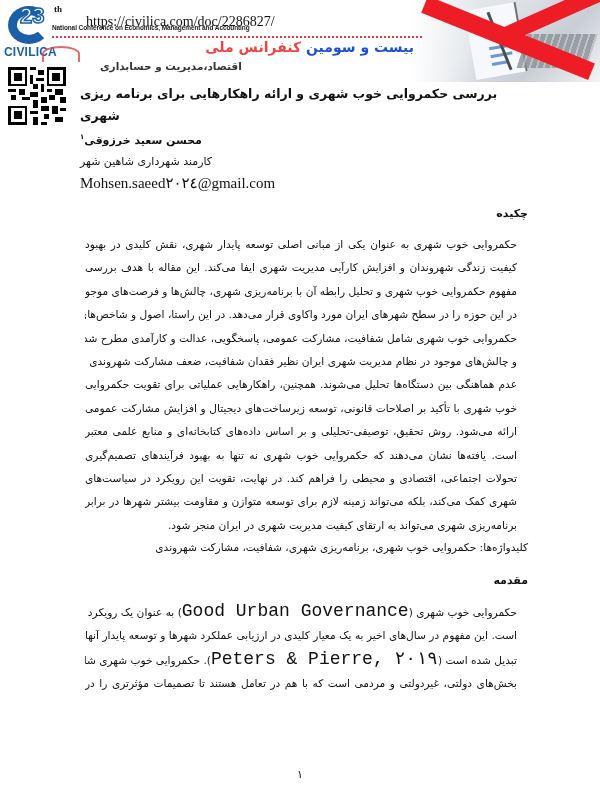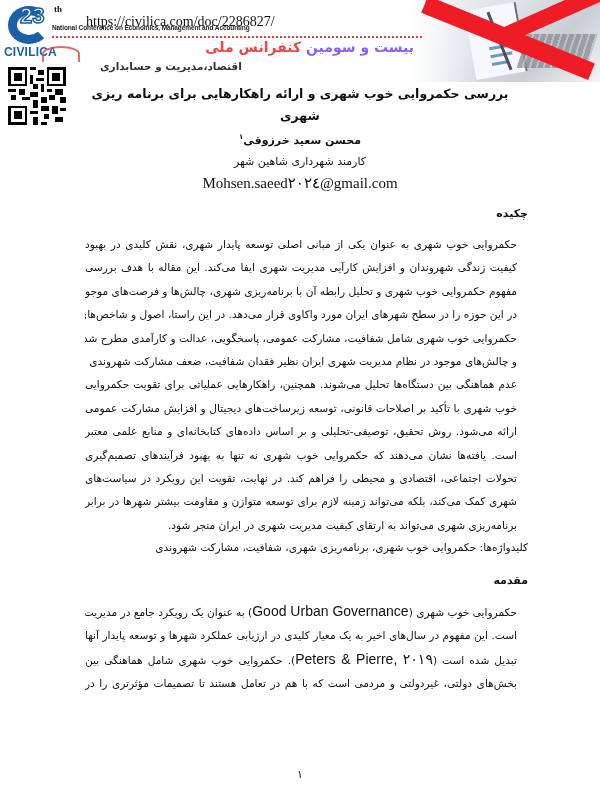--- a/index.html
+++ b/index.html
@@ -27,43 +27,43 @@
     -webkit-text-stroke:1.5px #1a5fa8; }
   .logo .th { position:absolute; left:52px; top:2px; font:bold 9px "Liberation Serif", serif; color:#111; }
   .logo-text { position:absolute; left:4px; top:45px; font:bold 12px "Liberation Sans", sans-serif; color:#1a5fa8; letter-spacing:0.2px; }
   .roof { position:absolute; left:42px; top:46px; width:34px; height:14px; border:2px solid #d84a4a; border-bottom:none;
     border-radius:50% 50% 0 0; opacity:.8; }
 
   .conf-en { position:absolute; left:52px; top:24px; font:bold 6.5px "Liberation Sans", sans-serif; color:#222; white-space:nowrap; letter-spacing:-0.1px; }
   .url { position:absolute; left:86px; top:14px; font:14px "Liberation Serif", serif; color:#111; white-space:nowrap; }
   .dots { position:absolute; left:52px; top:36px; width:370px; border-top:2px dotted #e23b3b; }
   .conf-fa { position:absolute; right:186px; top:39px; font:bold 14px "DejaVu Sans", sans-serif; direction:rtl; white-space:nowrap; }
-  .conf-fa .red { color:#8b5cf6;text-align:right; }
+  .conf-fa .red { color:#1d4ed8;text-align:right; }
   .conf-fa .dark { color:#ef4444; }
   .conf-sub { position:absolute; left:88px; top:60px; font:bold 10.5px "DejaVu Sans", sans-serif; color:#333; direction:rtl; white-space:nowrap;margin-left:12px; }
 
   .qr { position:absolute; left:8px; top:67px; width:58px; height:58px; }
   .qr svg { width:58px; height:58px; display:block; }
 
   
-  .title-block { position:absolute; left:80px; top:83px; width:440px; text-align:center; direction:rtl; }
+  .title-block { position:absolute; left:80px; top:83px; width:440px; text-align:left; direction:rtl; }
   .title { font:bold 12.5px "DejaVu Sans", sans-serif; margin:0; line-height:22px; }
   .author { font:bold 11px "DejaVu Sans", sans-serif; line-height:21px; }
   .author sup { font-size:7px; }
   .affil { font:11px "DejaVu Sans", sans-serif; line-height:21px; }
   .email { font:15px "Liberation Serif", serif; line-height:22px; direction:ltr; }
 
   
   .section-head { position:absolute; right:72px; font:bold 11px "DejaVu Sans", sans-serif; direction:rtl; }
   .para { position:absolute; left:85px; width:432px; direction:rtl; text-align:justify; text-align-last:right;
     font:10.6px "DejaVu Sans", sans-serif; line-height:23.4px; color:#111; }
   .para .line { display:block; text-align:justify; text-align-last:justify; white-space:nowrap; overflow:hidden; }
   .para .line.last { text-align-last:right; }
   .keywords { position:absolute; right:72px; top:541px; font:10.6px "DejaVu Sans", sans-serif; direction:rtl; white-space:nowrap; }
-  .latin { font-family:Liberation Sans, sans-serif; font-size:14px; }
+  .latin { font-family:Liberation Mono, monospace; font-size:18px; }
   .page-num { position:absolute; left:0; width:600px; top:768px; text-align:center; font:11px "DejaVu Sans", sans-serif; }
 </style>
 </head>
 <body>
 
 <div class="banner">
   <div class="banner-photo">
     <div class="fade"></div>
     <div class="paper">
       <i style="top:40px;width:18px"></i>

